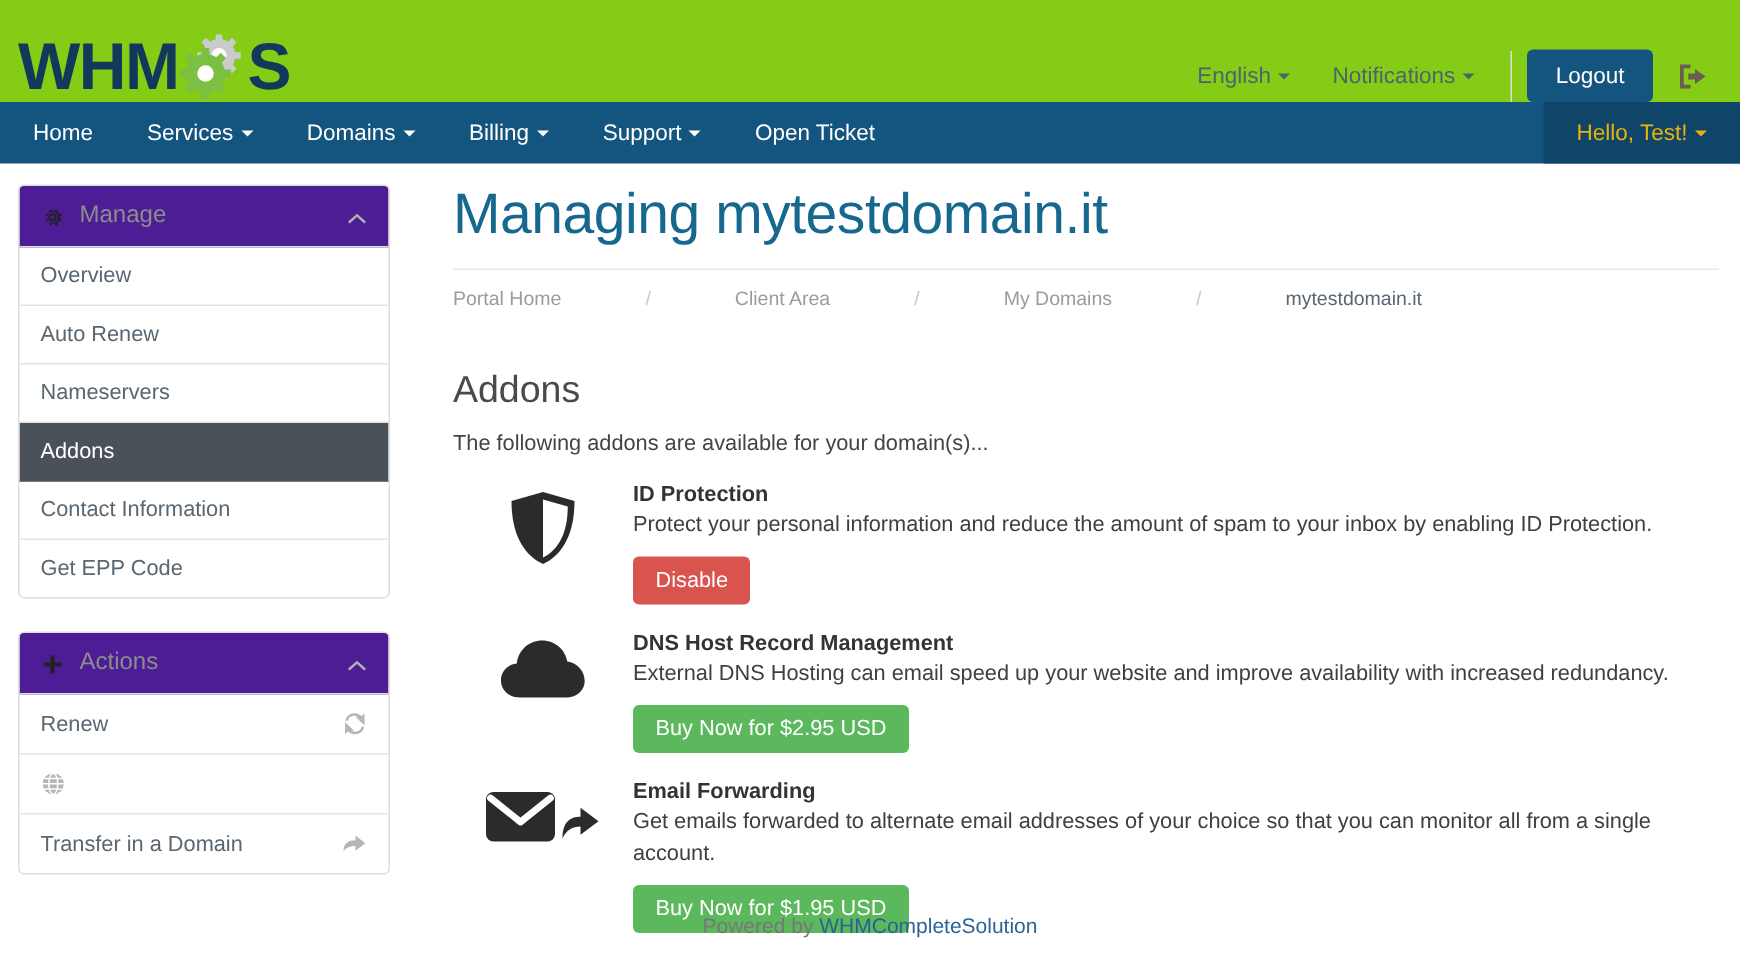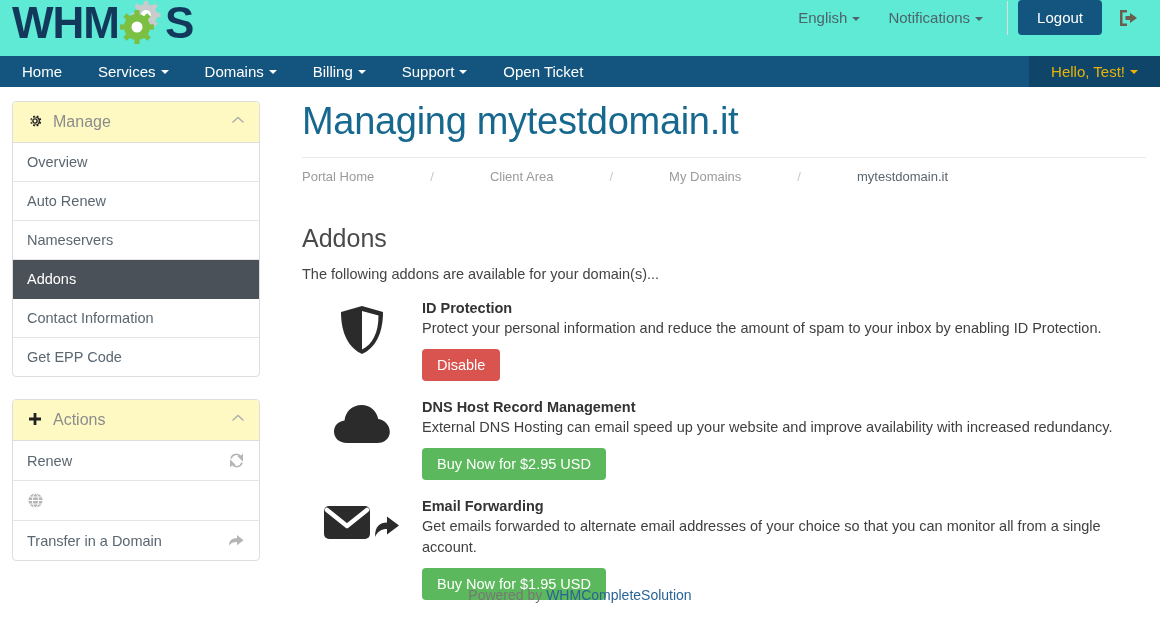--- a/index.html
+++ b/index.html
@@ -8,25 +8,25 @@
     width: 1160px; height: 639px;
     overflow: hidden;
     background: #ffffff;
     font-family: "Liberation Sans", sans-serif;
     font-size: 14px;
     color: #333333;
   }
 
   
   .top-header {
-    height: 56px;
+    height: 68px;
     position: relative;
-    background: #5eead4;
-    display: flex;
-    align-items: flex-start;
+    background: #84cc16;
+    display: flex;
+    align-items: flex-end;
   }
   .logo {
     margin-left: 12px;
     display: flex;
     align-items: center;
     height: 46px;
   }
   .logo-text {
     font-size: 44px;
     font-weight: bold;
@@ -88,21 +88,21 @@
     margin-left: 14px;
     margin-right: 4px;
     cursor: pointer;
     display: flex;
     align-items: center;
   }
 
   
   .main-nav {
     background: #14557f;
-    height: 31px;
+    height: 41px;
     display: flex;
     align-items: stretch;
     position: relative;
   }
   .nav-item {
     color: #ffffff;
     font-size: 15px;
     display: flex;
     align-items: center;
     padding: 0 18px;
@@ -138,25 +138,25 @@
     padding: 14px 10px 0 12px;
   }
   .panel {
     border: 1px solid #dddddd;
     border-radius: 4px;
     background: #ffffff;
     margin-bottom: 22px;
     overflow: hidden;
   }
   .panel-head {
-    background: #fef9c3;
+    background: #4c1d95;
     border-bottom: 1px solid #dddddd;
     padding: 11px 14px;
     display: flex;
-    align-items: flex-start;
+    align-items: flex-end;
     font-size: 16px;
     color: #8c8c8c;
     cursor: pointer;
   }
   .panel-head .ph-icon {
     margin-right: 10px;
     color: #222222;
     display: flex;
     align-items: center;
   }

